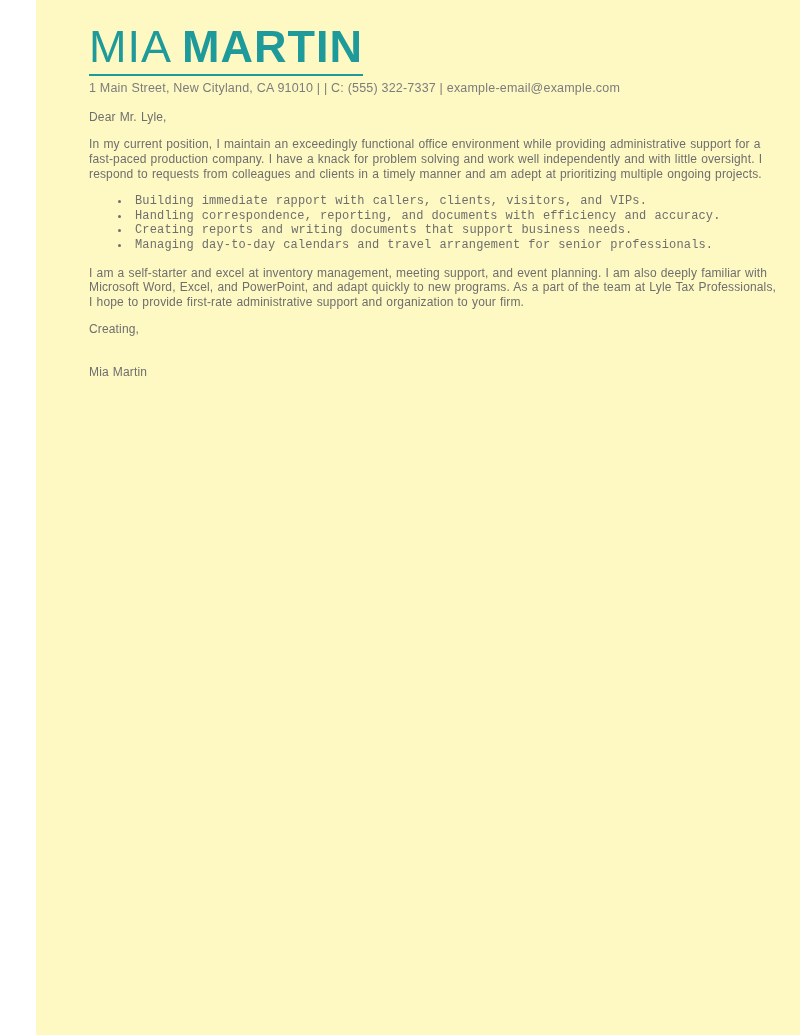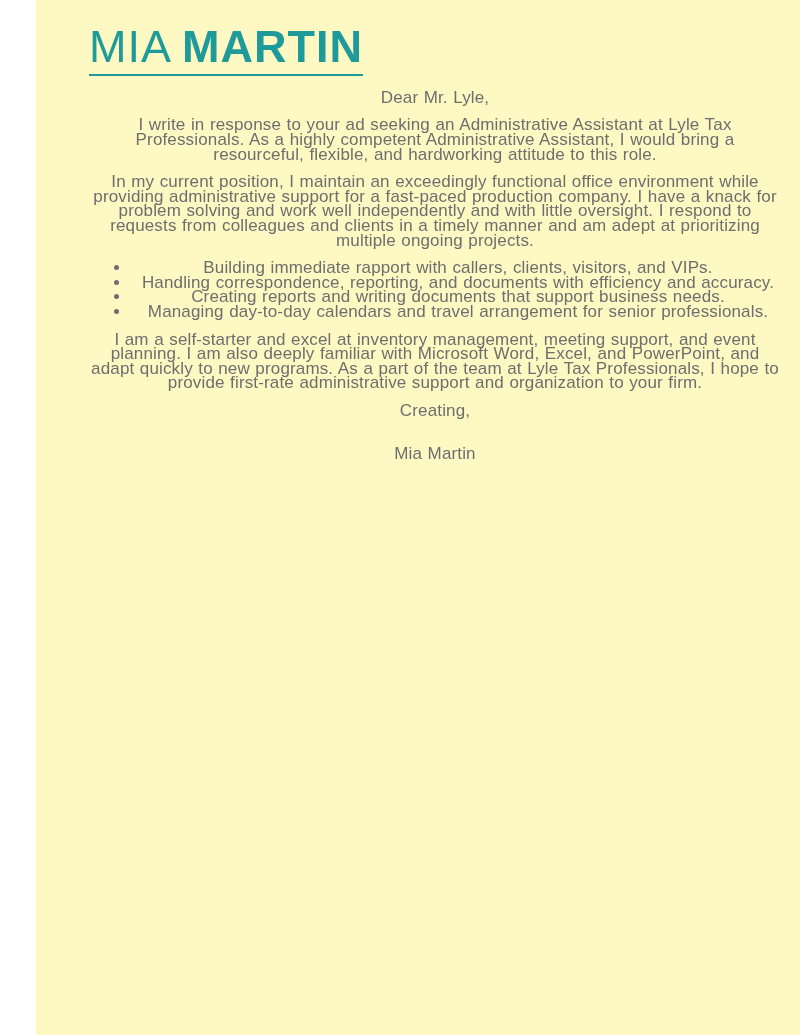--- a/index.html
+++ b/index.html
@@ -48,55 +48,55 @@
   .contact-line {
     margin-top: 5px;
     font-size: 12.5px;
     letter-spacing: 0.2px;
     color: var(--muted);
     white-space: nowrap;
   }
   .letter-body {
     margin-top: 15px;
     color: var(--text);
-    font-size: 17px;
+    font-size: 12px;
     line-height: 14.6px;
     letter-spacing: 0.15px;
     word-spacing: 0.6px;
-    text-align: center;
   }
   .letter-body p {
     margin: 0 0 13px 0;
   }
   ul.skills {
     margin: 4px 0 13px 0;
     padding-left: 42px;
     list-style: disc;
   }
   ul.skills li {
     margin: 0;
     padding-left: 4px;
+    font-family: Liberation Mono, monospace;
   }
   .signature-name {
     margin-top: 28px !important;
   }
 </style>
 </head>
 <body>
 
 <div class="page">
 
   <header class="letterhead">
     <h1 class="name"><span class="first">MIA</span><span class="last">MARTIN</span></h1>
+    <div class="contact-line">1 Main Street, New Cityland, CA 91010 |  | C: (555) 322-7337 | example-email@example.com</div>
   </header>
 
   <main class="letter-body">
     <p>Dear Mr. Lyle,</p>
 
-    <p>I write in response to your ad seeking an Administrative Assistant at Lyle Tax Professionals. As a highly competent Administrative Assistant, I would bring a resourceful, flexible, and hardworking attitude to this role.</p>
 
     <p>In my current position, I maintain an exceedingly functional office environment while providing administrative support for a fast-paced production company. I have a knack for problem solving and work well independently and with little oversight. I respond to requests from colleagues and clients in a timely manner and am adept at prioritizing multiple ongoing projects.</p>
 
 
     <ul class="skills">
       <li>Building immediate rapport with callers, clients, visitors, and VIPs.</li>
       <li>Handling correspondence, reporting, and documents with efficiency and accuracy.</li>
       <li>Creating reports and writing documents that support business needs.</li>
       <li>Managing day-to-day calendars and travel arrangement for senior professionals.</li>
     </ul>

